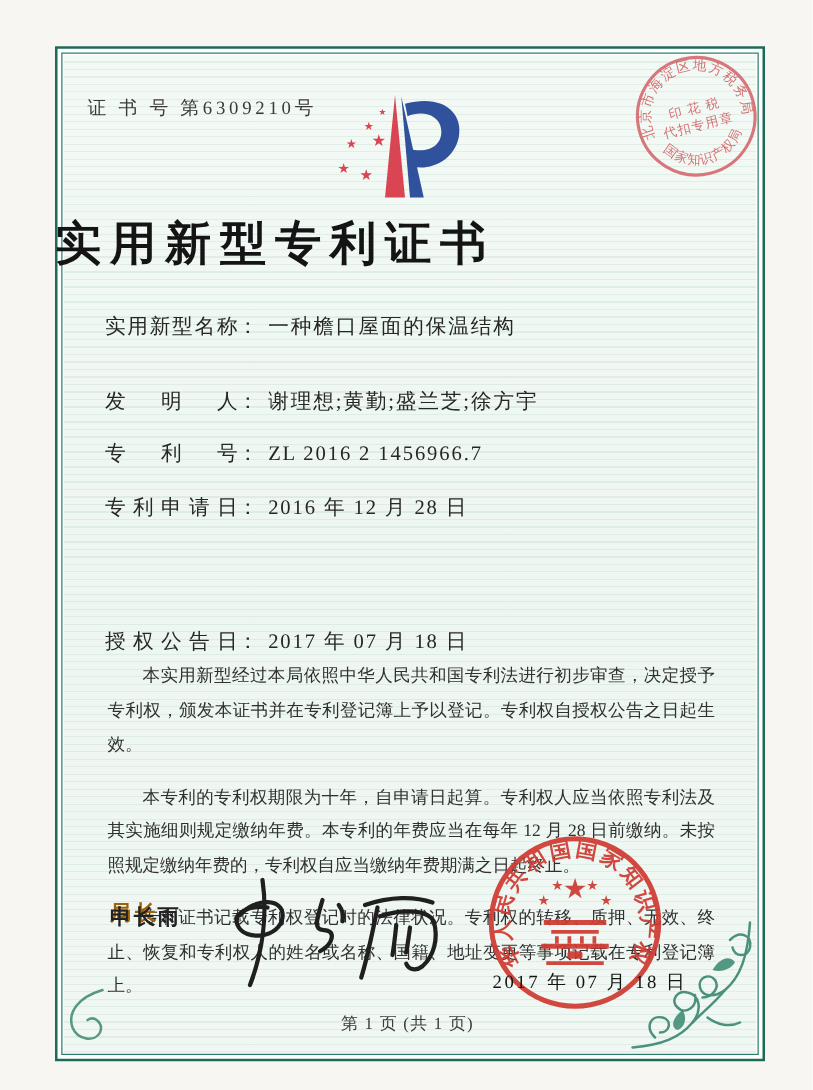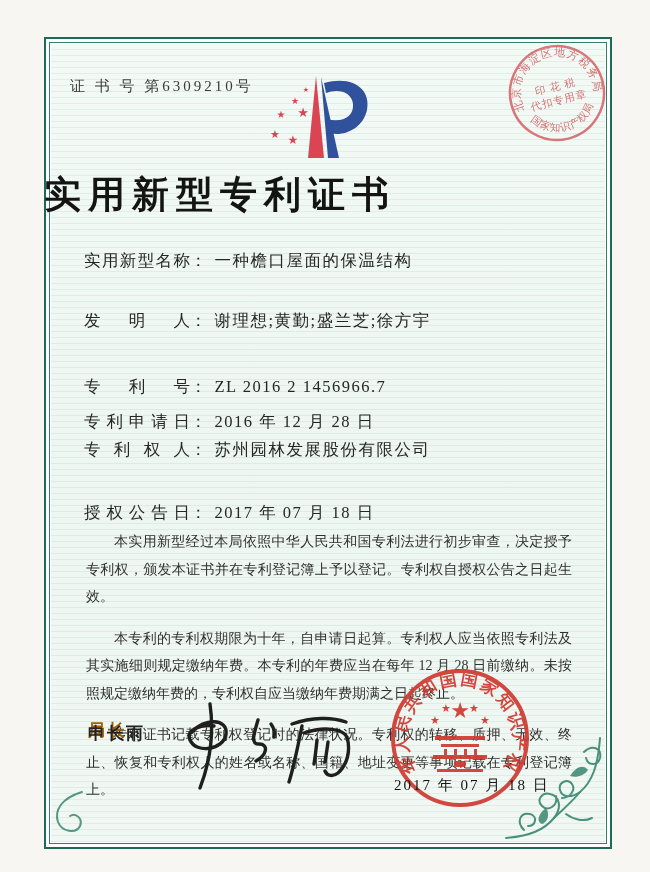--- a/index.html
+++ b/index.html
@@ -34,21 +34,21 @@
     font-size:15px;letter-spacing:3px;color:#3a3a3a;z-index:3;
   }
   .cert-title{
     position:absolute;left:44px;top:170px;width:564px;
     font-size:37px;font-weight:600;letter-spacing:7px;color:#141414;z-index:3;
   }
   .field{position:absolute;left:84px;font-size:16.5px;color:#262626;z-index:3;white-space:nowrap;}
   .flabel{display:inline-block;width:106px;text-align:justify;text-align-last:justify;vertical-align:bottom;}
   .fcolon{display:inline-block;margin-right:8px;}
   .fvalue{letter-spacing:1.5px;}
-  .f0{top:250px;} .f1{top:310px;} .f2{top:352px;margin-top:24px;} .f3{top:395px;margin-top:16px;} .f4{top:439px;} .f5{top:482px;margin-top:20px;}
+  .f0{top:250px;} .f1{top:310px;} .f2{top:352px;} .f3{top:395px;} .f4{top:439px;} .f5{top:482px;margin-top:20px;}
 
   .paragraphs{
     position:absolute;left:72px;top:514px;width:514px;z-index:3;
     font-size:14px;line-height:27.5px;text-align:justify;color:#303030;
   }
   .paragraphs p{margin:14px;text-indent:2em;}
 
   .signoff-title{position:absolute;left:88px;top:719px;font-size:17px;letter-spacing:3px;font-weight:600;color:#a16207;z-index:3;}
   .signoff-name{position:absolute;left:88px;top:722px;font-size:17px;letter-spacing:2px;font-weight:600;color:#222;z-index:3;}
 
@@ -146,23 +146,20 @@
     <span class="flabel">实用新型名称</span><span class="fcolon">：</span><span class="fvalue">一种檐口屋面的保温结构</span>
   </div>
   <div class="field f1">
     <span class="flabel">发明人</span><span class="fcolon">：</span><span class="fvalue">谢理想;黄勤;盛兰芝;徐方宇</span>
   </div>
   <div class="field f2">
     <span class="flabel">专利号</span><span class="fcolon">：</span><span class="fvalue">ZL 2016 2 1456966.7</span>
   </div>
   <div class="field f3">
     <span class="flabel">专利申请日</span><span class="fcolon">：</span><span class="fvalue">2016 年 12 月 28 日</span>
-  </div>
-  <div class="field f4">
-    <span class="flabel">专利权人</span><span class="fcolon">：</span><span class="fvalue">苏州园林发展股份有限公司</span>
   </div>
   <div class="field f5">
     <span class="flabel">授权公告日</span><span class="fcolon">：</span><span class="fvalue">2017 年 07 月 18 日</span>
   </div>
 
   <div class="paragraphs">
     <p>本实用新型经过本局依照中华人民共和国专利法进行初步审查，决定授予专利权，颁发本证书并在专利登记簿上予以登记。专利权自授权公告之日起生效。</p>
     <p>本专利的专利权期限为十年，自申请日起算。专利权人应当依照专利法及其实施细则规定缴纳年费。本专利的年费应当在每年 12 月 28 日前缴纳。未按照规定缴纳年费的，专利权自应当缴纳年费期满之日起终止。</p>
     <p>专利证书记载专利权登记时的法律状况。专利权的转移、质押、无效、终止、恢复和专利权人的姓名或名称、国籍、地址变更等事项记载在专利登记簿上。</p>
   </div>
@@ -205,14 +202,15 @@
       <rect x="76" y="83" width="3" height="6"></rect>
       <rect x="86" y="83" width="3" height="6"></rect>
       <rect x="45" y="89" width="54" height="4"></rect>
       <rect x="66" y="95" width="12" height="6" rx="2"></rect>
       <rect x="49" y="103" width="46" height="3"></rect>
     </g>
   </svg>
 
   <div class="seal-date">2017 年 07 月 18 日</div>
 
+  <div class="page-footer">第 1 页 (共 1 页)</div>
 
 </div>
 
 </body></html>

